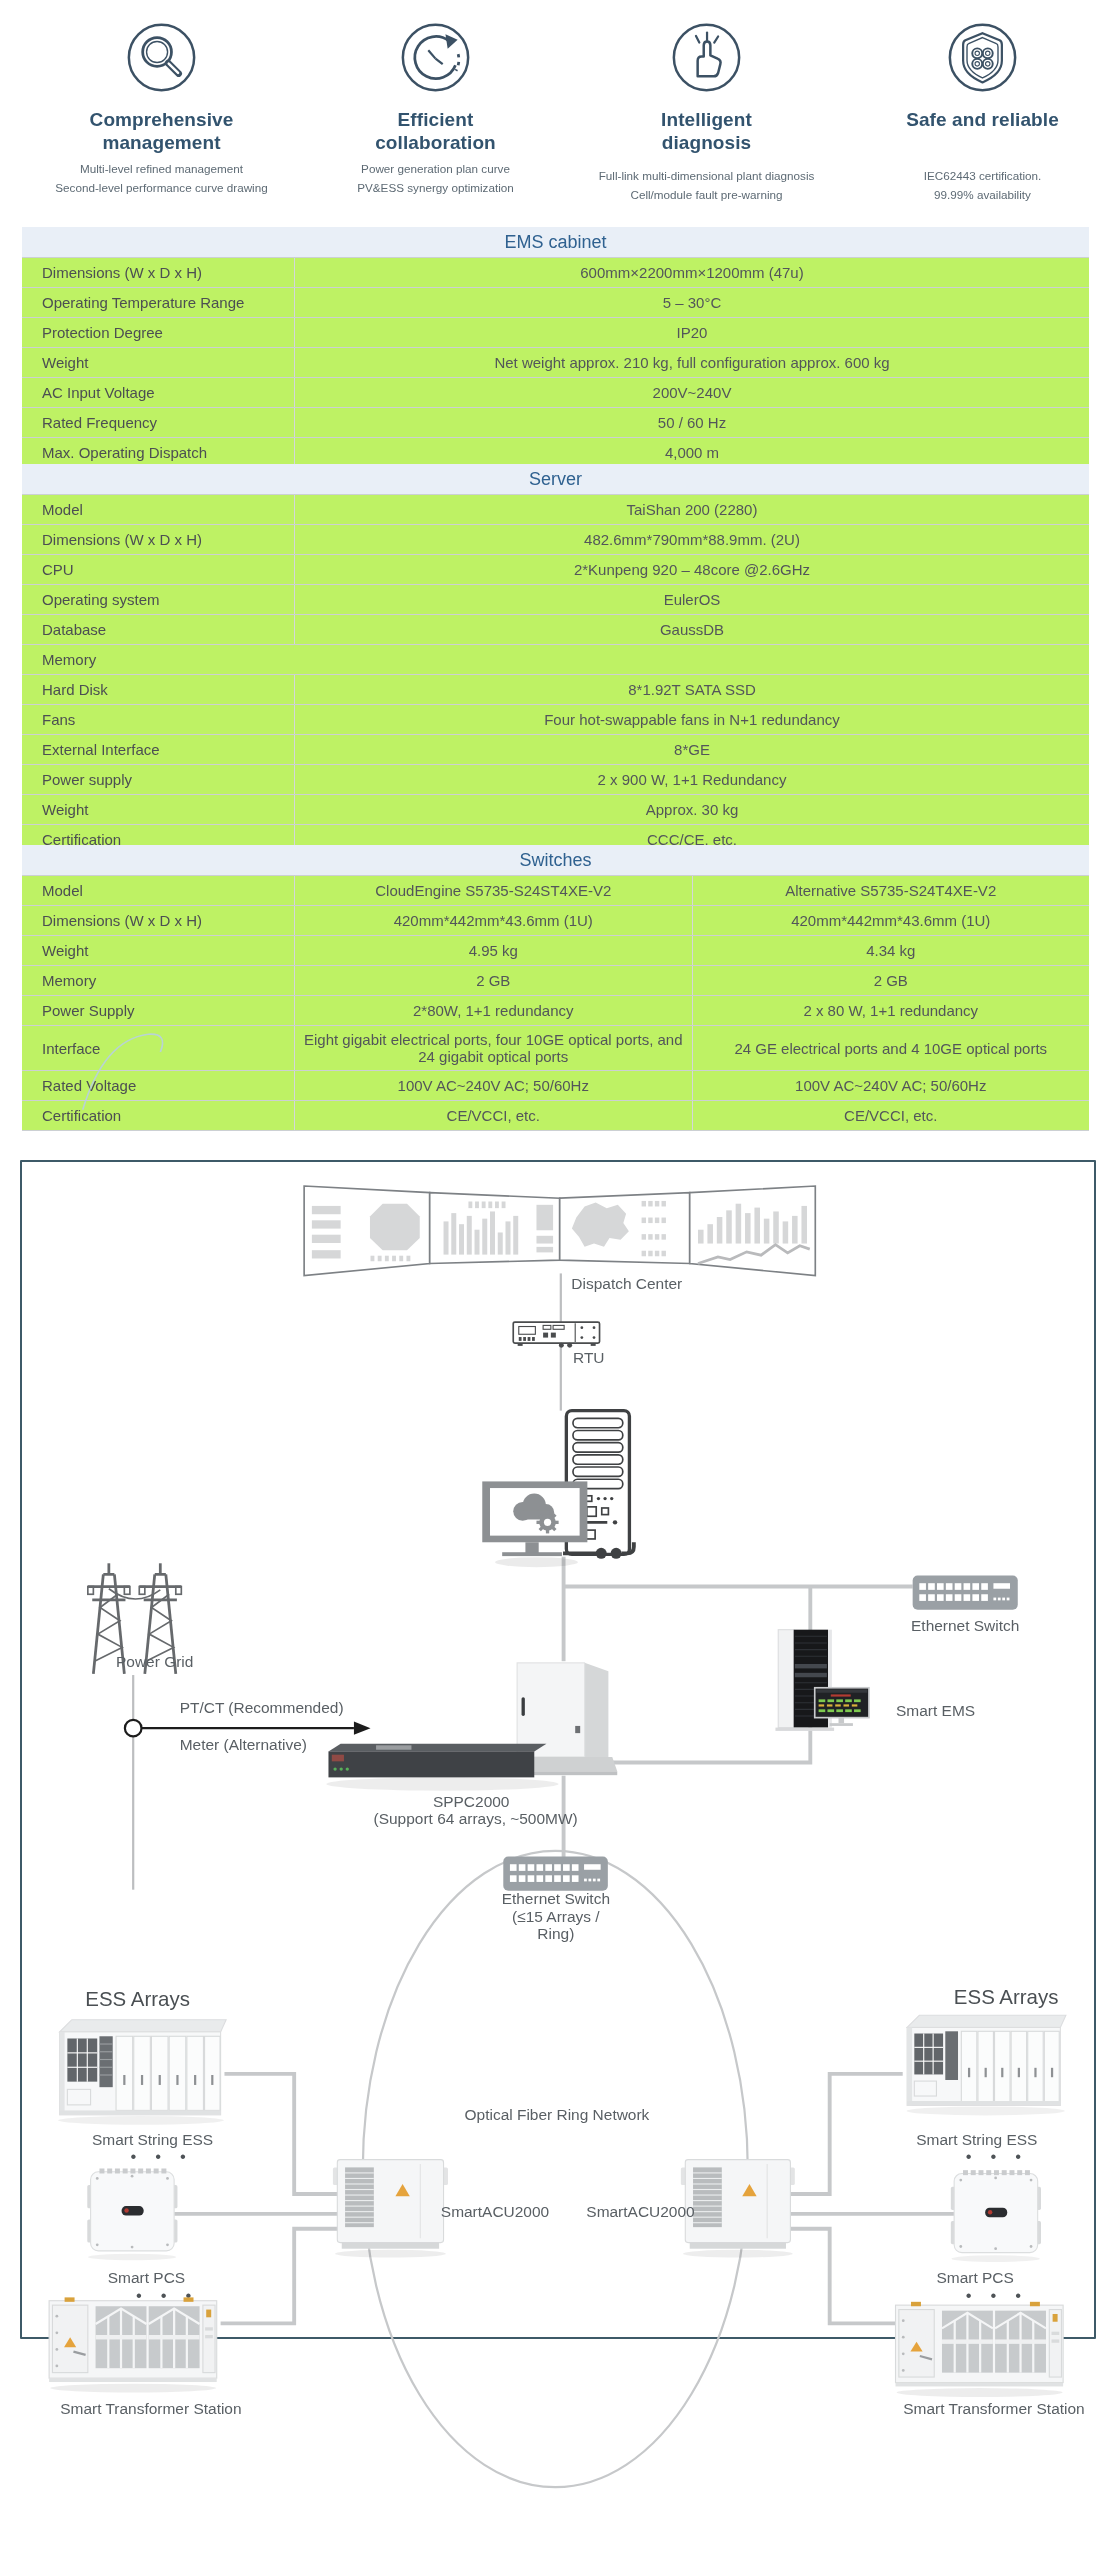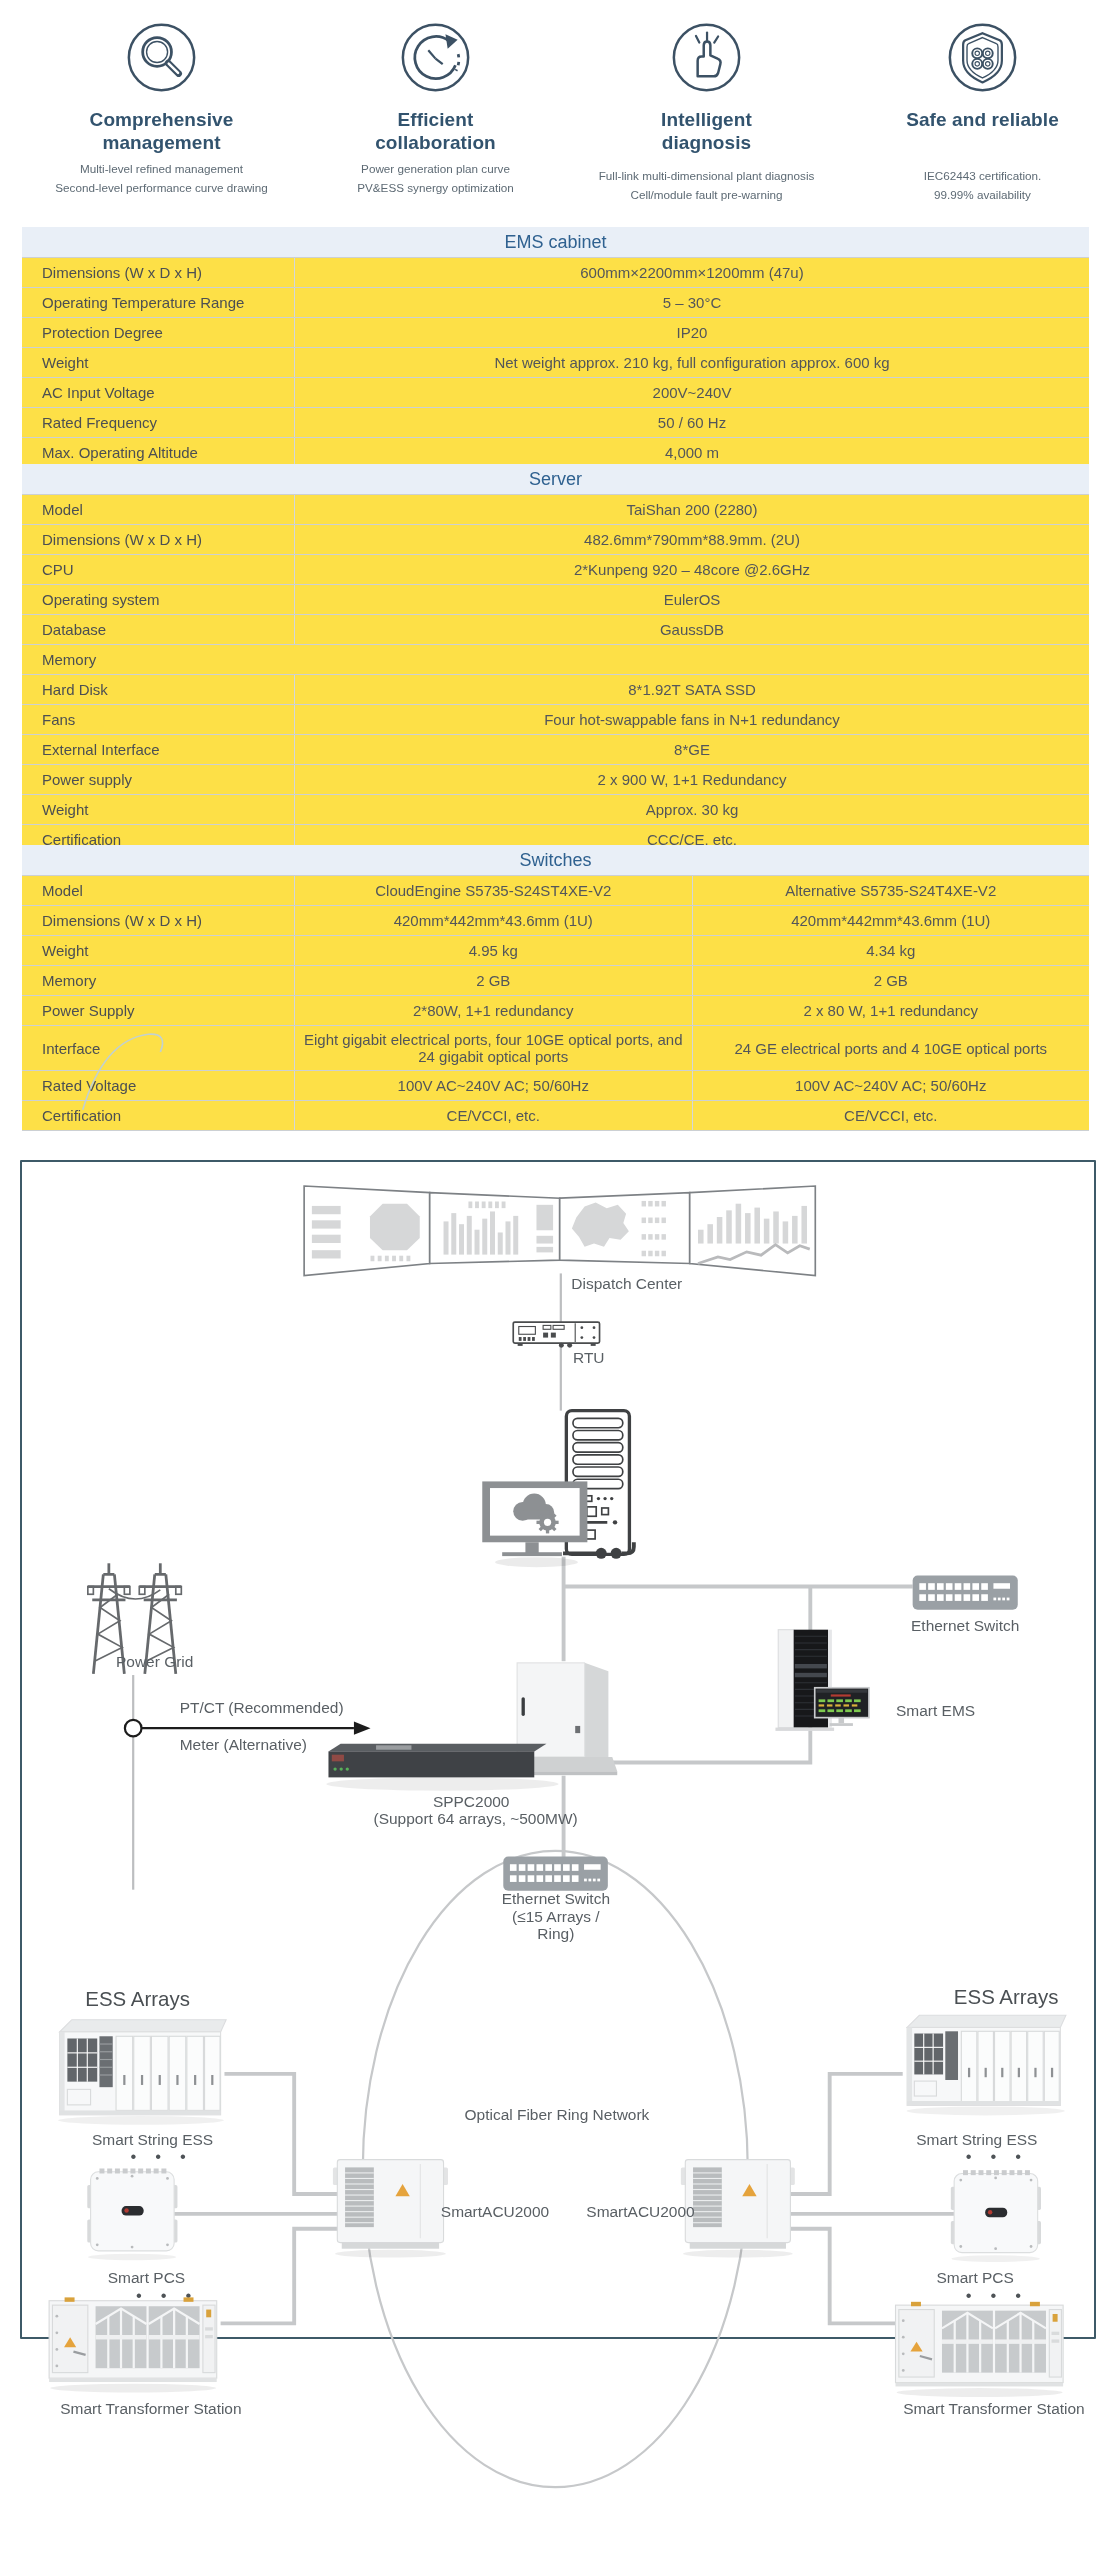--- a/index.html
+++ b/index.html
@@ -10,21 +10,21 @@
   .feature-icon{display:block;margin:0 auto;}
   .feature-title{margin-top:9px;height:47px;font-size:19px;line-height:23px;font-weight:bold;
                  color:#32536e;letter-spacing:0.1px;}
   .feature-sub{margin-top:4.4px;font-size:11.7px;line-height:19.5px;color:#5d6a74;}
   .feature-sub.lower{margin-top:11px;}
   
   .tbl-header{position:absolute;left:22px;width:1067px;height:30px;background:#e9eff7;
               display:flex;align-items:center;justify-content:center;
               font-size:18px;color:#2f6190;}
   .tbl-rows{position:absolute;left:22px;width:1067px;border-top:0.6px solid #ccd0d3;}
-  .trow{display:flex;align-items:stretch;border-bottom:0.6px solid #ccd0d3;background:#fde047;}
+  .trow{display:flex;align-items:stretch;border-bottom:0.6px solid #ccd0d3;background:#bef264;}
   .tcell{display:flex;align-items:center;font-size:15px;color:#53565a;box-sizing:border-box;
          padding:5px 5.6px;min-height:29px;}
   .tcell.lbl{width:272px;padding-left:20px;color:#4c4f52;}
   .tcell.val{flex:1;justify-content:center;text-align:center;border-left:0.6px solid #d4d7da;
              line-height:17px;}
   .swoosh{position:absolute;left:67px;top:1001px;pointer-events:none;z-index:6;}
   
   #diagram-box{position:absolute;left:19.5px;top:1160px;width:1076px;height:1179px;
                border:2.8px solid #3e5a68;border-radius:1px;box-sizing:border-box;background:#fff;}
   #diagram-box svg{display:block;}
@@ -151,21 +151,21 @@
       </div>
       <div class="trow">
         <div class="tcell lbl">AC Input Voltage</div>
         <div class="tcell val">200V~240V</div>
       </div>
       <div class="trow">
         <div class="tcell lbl">Rated Frequency</div>
         <div class="tcell val">50 / 60 Hz</div>
       </div>
       <div class="trow">
-        <div class="tcell lbl">Max. Operating Altitude</div>
+        <div class="tcell lbl">Max. Operating Dispatch</div>
         <div class="tcell val">4,000 m</div>
       </div>
     </div>
 
   <div class="tbl-header" style="top:464px;">
     <span>Server</span>
   </div>
   <div class="tbl-rows" style="top:494px;" id="tbl-server">
       <div class="trow">
         <div class="tcell lbl">Model</div>

